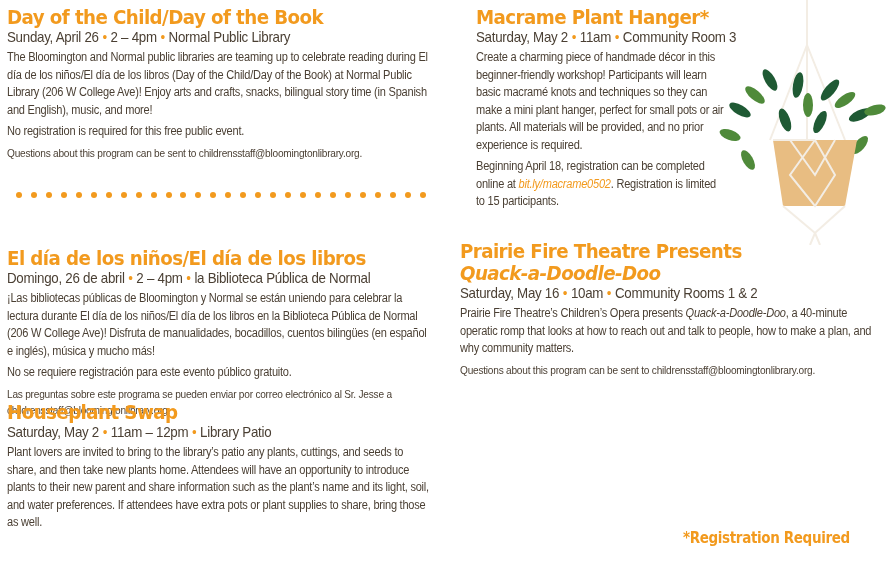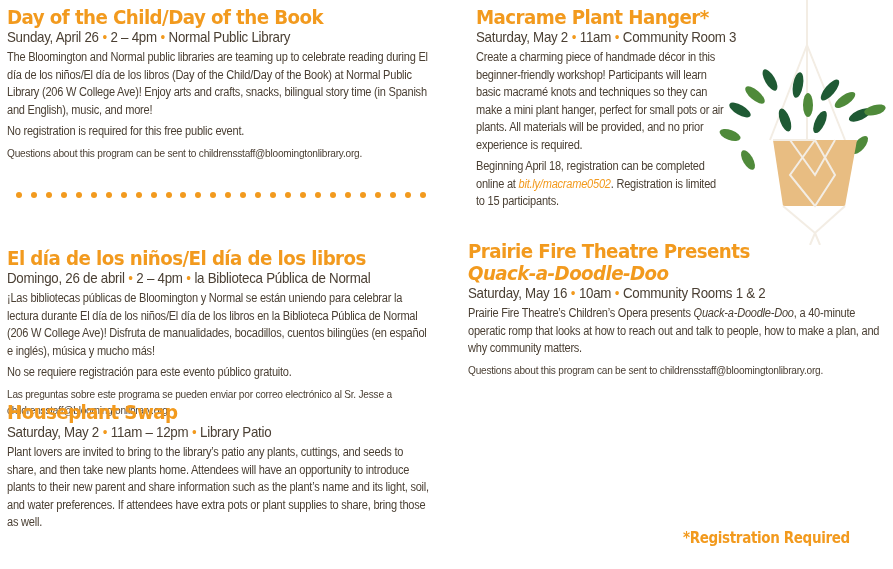--- a/index.html
+++ b/index.html
@@ -90,21 +90,21 @@
 <div class="col right">
   <section style="position:absolute;top:6px;left:16px;width:425px;">
     <h2 class="title">Macrame Plant Hanger*</h2>
     <div class="meta">
       <span>Saturday, May 2</span><span class="dot">•</span><span>11am</span><span class="dot">•</span><span>Community Room 3</span>
     </div>
     <p class="body" style="width:270px;">Create a charming piece of handmade décor in this beginner-friendly workshop! Participants will learn basic macramé knots and techniques so they can make a mini plant hanger, perfect for small pots or air plants. All materials will be provided, and no prior experience is required.</p>
     <p class="body" style="width:270px;"><span>Beginning April 18, registration can be completed online at </span><a class="link">bit.ly/macrame0502</a><span>. Registration is limited to 15 participants.</span></p>
   </section>
 
-  <section style="position:absolute;top:240px;left:8px;width:425px;">
+  <section style="position:absolute;top:240px;left:0;width:425px;">
     <h2 class="title"><span>Prairie Fire Theatre Presents</span><span class="ital">Quack-a-Doodle-Doo</span></h2>
     <div class="meta">
       <span>Saturday, May 16</span><span class="dot">•</span><span>10am</span><span class="dot">•</span><span>Community Rooms 1 &amp; 2</span>
     </div>
     <p class="body"><span>Prairie Fire Theatre’s Children’s Opera presents </span><i>Quack-a-Doodle-Doo</i><span>, a 40-minute operatic romp that looks at how to reach out and talk to people, how to make a plan, and why community matters.</span></p>
     <p class="body small">Questions about this program can be sent to childrensstaff@bloomingtonlibrary.org.</p>
   </section>
 </div>
 
 <svg class="plant" viewBox="0 0 183 245">

